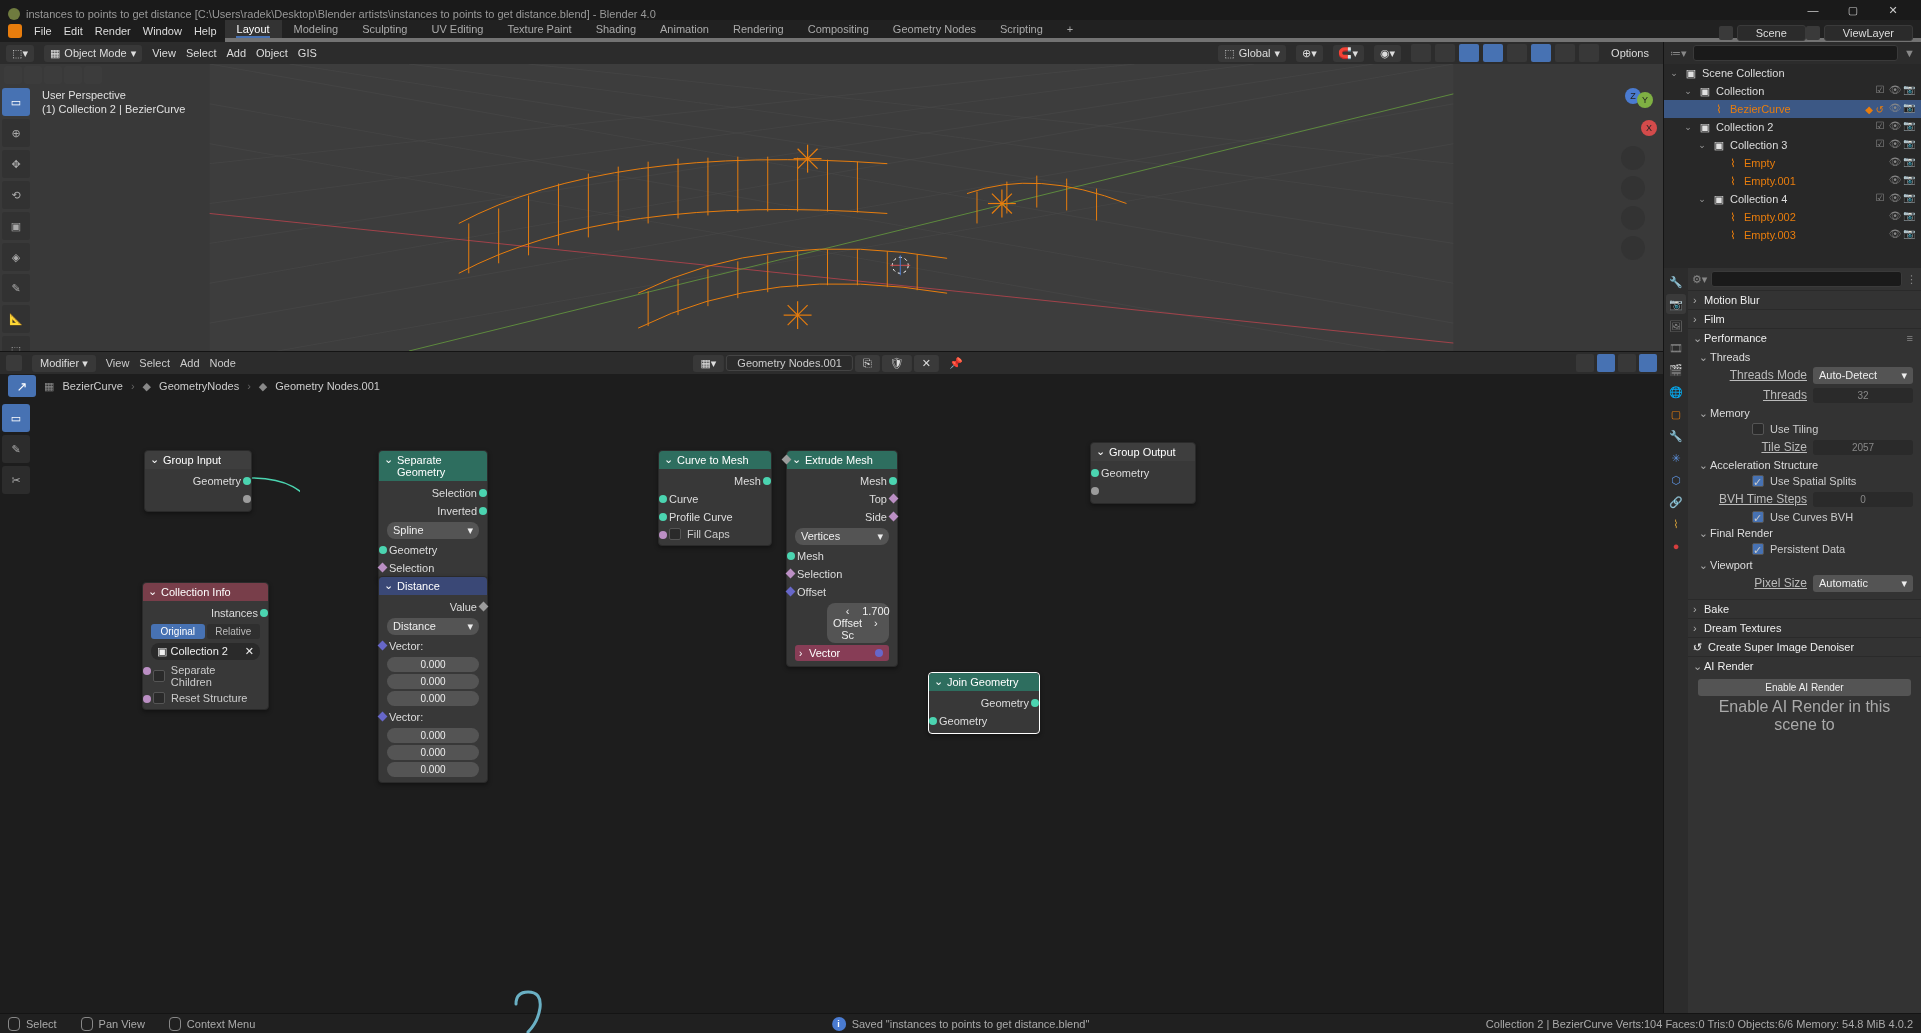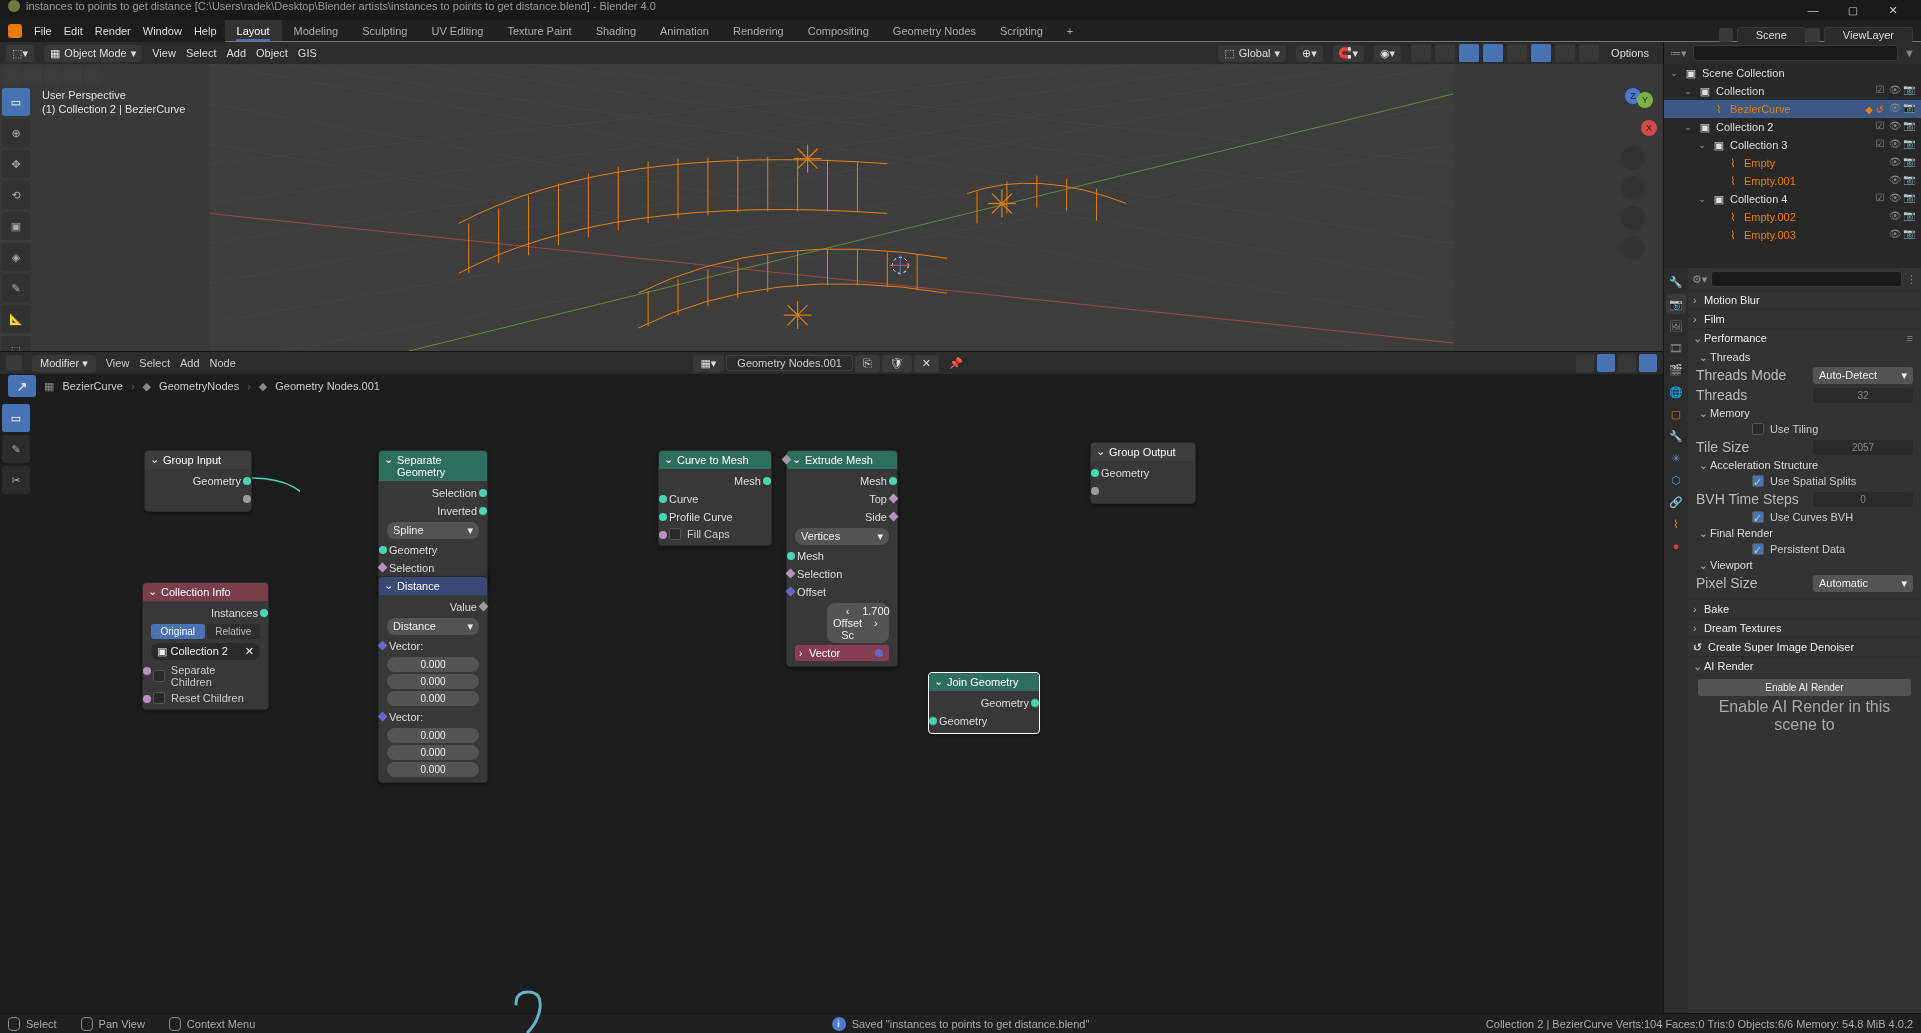--- a/index.html
+++ b/index.html
@@ -1,24 +1,24 @@
 <!DOCTYPE html>
 <html><head>
 <meta charset="utf-8">
 <style>
 * { margin: 0; padding: 0; box-sizing: border-box; font-family: sans-serif; font-size: 11px; user-select: none; }
 body { background: #1d1d1d; color: #ccc; width: 1921px; height: 1033px; overflow: hidden; display: flex; flex-direction: column; }
-.titlebar { height: 20px; background: #1a1a1a; display: flex; align-items: flex-start; padding: 0 8px; color: #999; }
+.titlebar { height: 20px; background: #1a1a1a; display: flex; align-items: flex-end; padding: 0 8px; color: #999; }
 .titlebar-icon { width: 12px; height: 12px; background: #6f7b3f; border-radius: 50%; margin-right: 6px; }
 .titlebar-spacer { flex: 1; }
 .win-btn { width: 40px; height: 20px; text-align: center; line-height: 20px; color: #ccc; }
 .menubar { height: 22px; background: #1d1d1d; display: flex; align-items: center; gap: 12px; padding: 0 8px; border-bottom: 1px solid #141414; }
 .blender-logo { width: 14px; height: 14px; background: #e87d0d; border-radius: 3px; }
 .menubar span { color: #ddd; cursor: pointer; }
-.tabbar { height: 22px; background: #212121; display: flex; align-items: stretch; border-bottom: 1px solid #737373; }
+.tabbar { height: 22px; background: #212121; display: flex; align-items: stretch; border-bottom: 4px solid #737373; }
 .tab { padding: 0 12px; color: #aaa; display: flex; align-items: center; position: relative; }
 .tab.active { color: #fff; background: #333; }
 .tab.active::after { content: ""; position: absolute; bottom: 0; left: 20%; right: 20%; height: 2px; background: #4772b3; }
 .tabbar-right { margin-left: auto; display: flex; align-items: center; padding-right: 8px; margin-top: 8px; }
 .scene-pill, .layer-pill { background: #2b2b2b; border: 1px solid #3a3a3a; border-radius: 3px; padding: 1px 18px 1px 18px; color: #ddd; font-size: 10px; }
 .pill-icon { width: 14px; height: 14px; background: #3a3a3a; border-radius: 2px; display: inline-block; margin-right: 4px; }
 .workspace { flex: 1; display: flex; }
 .main-col { flex: 1; display: flex; flex-direction: column; min-width: 0; }
 .right-col { width: 258px; display: flex; flex-direction: column; border-left: 1px solid #141414; }
 
@@ -134,21 +134,21 @@
 .prop-search-row { height: 22px; display: flex; align-items: center; padding: 0 4px; gap: 4px; background: #333; }
 .prop-search { flex: 1; background: #1a1a1a; border: 1px solid #3a3a3a; border-radius: 3px; height: 16px; padding: 0 16px; }
 .panel { border-top: 1px solid #2a2a2a; background: #333; }
 .panel-h { padding: 3px 8px 3px 16px; color: #eee; position: relative; }
 .panel-h::before { content: "›"; position: absolute; left: 5px; color: #aaa; }
 .panel-h.open::before { content: "⌄"; }
 .panel-b { padding: 2px 8px 6px 8px; }
 .sub-h { padding: 2px 4px 2px 14px; color: #ddd; position: relative; font-size: 10.5px; }
 .sub-h::before { content: "⌄"; position: absolute; left: 3px; color: #aaa; }
 .prow { display: flex; align-items: center; height: 20px; gap: 6px; }
-.plabel { flex: 1; text-align: left; color: #bbb; font-size: 14px; }
+.plabel { flex: 1; text-align: right; color: #bbb; font-size: 12px; text-decoration: underline; }
 .pfield { width: 100px; background: #545454; border-radius: 3px; padding: 2px 6px; text-align: center; color: #eee; font-size: 10px; }
 .pfield.dark { background: #2a2a2a; color: #888; }
 .pchk-row { display: flex; align-items: center; padding: 2px 0 2px 56px; gap: 6px; }
 .action-btn { background: #545454; border-radius: 3px; padding: 3px 0; text-align: center; color: #eee; font-size: 10px; margin: 2px 2px; }
 
 .statusbar { height: 20px; background: #202020; display: flex; align-items: center; padding: 0 8px; gap: 24px; color: #aaa; border-top: 1px solid #141414; }
 .status-item { display: flex; align-items: center; gap: 6px; }
 .mouse-ico { width: 12px; height: 14px; border: 1px solid #888; border-radius: 4px; }
 .status-center { position: absolute; left: 50%; transform: translateX(-50%); display: flex; align-items: center; gap: 6px; }
 .info-ico { width: 14px; height: 14px; background: #4a7bd1; border-radius: 50%; color: #fff; font-size: 9px; text-align: center; line-height: 14px; font-weight: bold; }
@@ -448,21 +448,21 @@
                 <span>✕</span>
             </div>
             <div class="chkrow" style="position:relative">
                 <span class="dot in sel" style="background:#bb8fc4"></span>
                 <span class="chk"></span>
                 <span>Separate Children</span>
               </div>
             <div class="chkrow" style="position:relative">
                 <span class="dot in sel"></span>
                 <span class="chk"></span>
-                <span>Reset Children</span>
+                <span>Reset Structure</span>
               </div>
           </div>
         </div>
 
         <div class="node" style="left:378px;top:52px;width:110px">
           <div class="node-head head-teal"><span>Separate Geometry</span></div>
           <div class="node-body">
             <div class="sock right">
                 <span>Selection</span>
                 <span class="dot out geo"></span>

